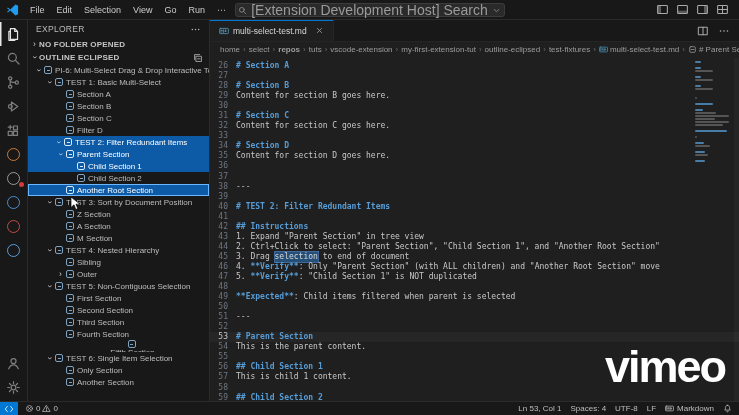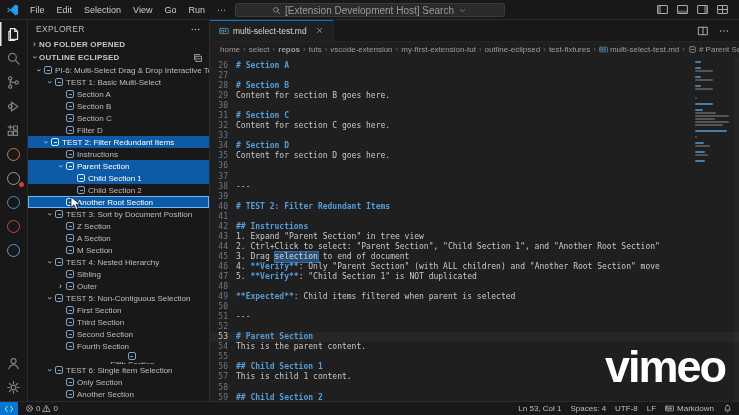--- a/index.html
+++ b/index.html
@@ -9,21 +9,21 @@
 
   
   .titlebar { position:relative; height:20px; background:#181818; display:flex; align-items:center;
               padding:0 6px; border-bottom:1px solid #2b2b2b; }
   .vslogo { width:14px; height:14px; margin-right:4px; flex:none; }
   .vslogo svg { width:100%; height:100%; }
   .menus { display:flex; }
   .menu-item { font-size:9px; color:#cccccc; padding:2px 6px; border-radius:3px; white-space:nowrap; }
   .command-center { position:absolute; left:50%; top:3px; transform:translateX(-50%);
      width:270px; height:14px; background:#2a2a2a; border:1px solid #3c3c3c; border-radius:3px;
-     display:flex; align-items:center; justify-content:center; gap:4px; font-size:10px; color:#9a9a9a; }
+     display:flex; align-items:center; justify-content:center; gap:4px; font-size:14px; color:#9a9a9a; }
   .command-center .ic { width:9px; height:9px; color:#9a9a9a; }
   .ic svg { width:100%; height:100%; display:block; }
   .layout-controls { margin-left:auto; display:flex; gap:7px; padding-right:4px; }
   .layout-controls .ic { width:13px; height:13px; color:#a9a9a9; }
 
   
   .main { display:flex; height:381px; }
 
   
   .activitybar { width:28px; background:#181818; border-right:1px solid #2b2b2b;
@@ -299,30 +299,25 @@
           <div class="tree-row" style="padding-left: 28px;">
             <span class="chev"></span>
             <span class="sym"></span>
             <span>Section C</span>
           </div>
           <div class="tree-row" style="padding-left: 28px;">
             <span class="chev"></span>
             <span class="sym"></span>
             <span>Filter D</span>
           </div>
-          <div class="tree-row sel" style="padding-left: 13px;">
+          <div class="tree-row sel" style="padding-left: 26px;">
             <span class="chev exp">›</span>
             <span class="sym"></span>
             <span>TEST 2: Filter Redundant Items</span>
           </div>
-          <div class="tree-row" style="padding-left: 28px;">
-            <span class="chev"></span>
-            <span class="sym"></span>
-            <span>Instructions</span>
-          </div>
           <div class="tree-row sel" style="padding-left: 28px;">
             <span class="chev exp">›</span>
             <span class="sym"></span>
             <span>Parent Section</span>
           </div>
           <div class="tree-row sel" style="padding-left: 39px;">
             <span class="chev"></span>
             <span class="sym"></span>
             <span>Child Section 1</span>
           </div>
@@ -377,26 +372,26 @@
             <span>TEST 5: Non-Contiguous Selection</span>
           </div>
           <div class="tree-row" style="padding-left: 28px;">
             <span class="chev"></span>
             <span class="sym"></span>
             <span>First Section</span>
           </div>
           <div class="tree-row" style="padding-left: 28px;">
             <span class="chev"></span>
             <span class="sym"></span>
+            <span>Second Section</span>
+          </div>
+          <div class="tree-row" style="padding-left: 28px;">
+            <span class="chev"></span>
+            <span class="sym"></span>
             <span>Third Section</span>
-          </div>
-          <div class="tree-row" style="padding-left: 28px;">
-            <span class="chev"></span>
-            <span class="sym"></span>
-            <span>Second Section</span>
           </div>
           <div class="tree-row" style="padding-left: 28px;">
             <span class="chev"></span>
             <span class="sym"></span>
             <span>Fourth Section</span>
           </div>
           <div class="tree-row" style="padding-left: 28px; flex-direction: column;">
             <span class="chev"></span>
             <span class="sym"></span>
             <span>Fifth Section</span>

